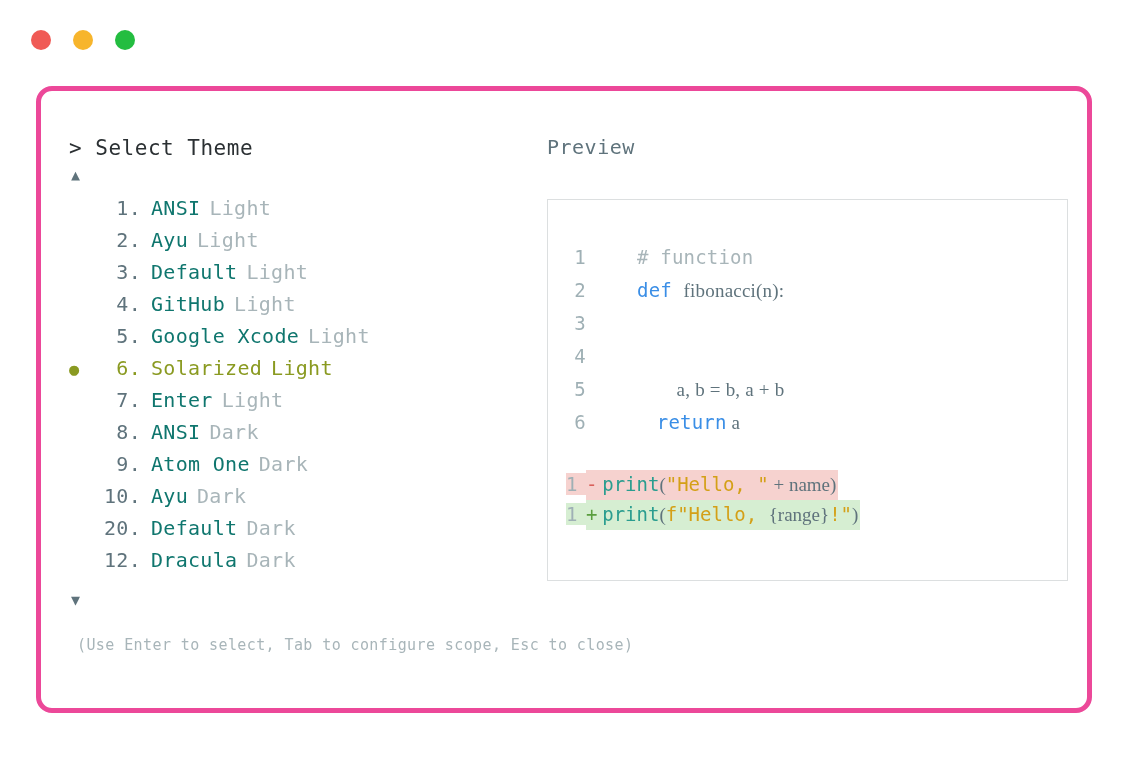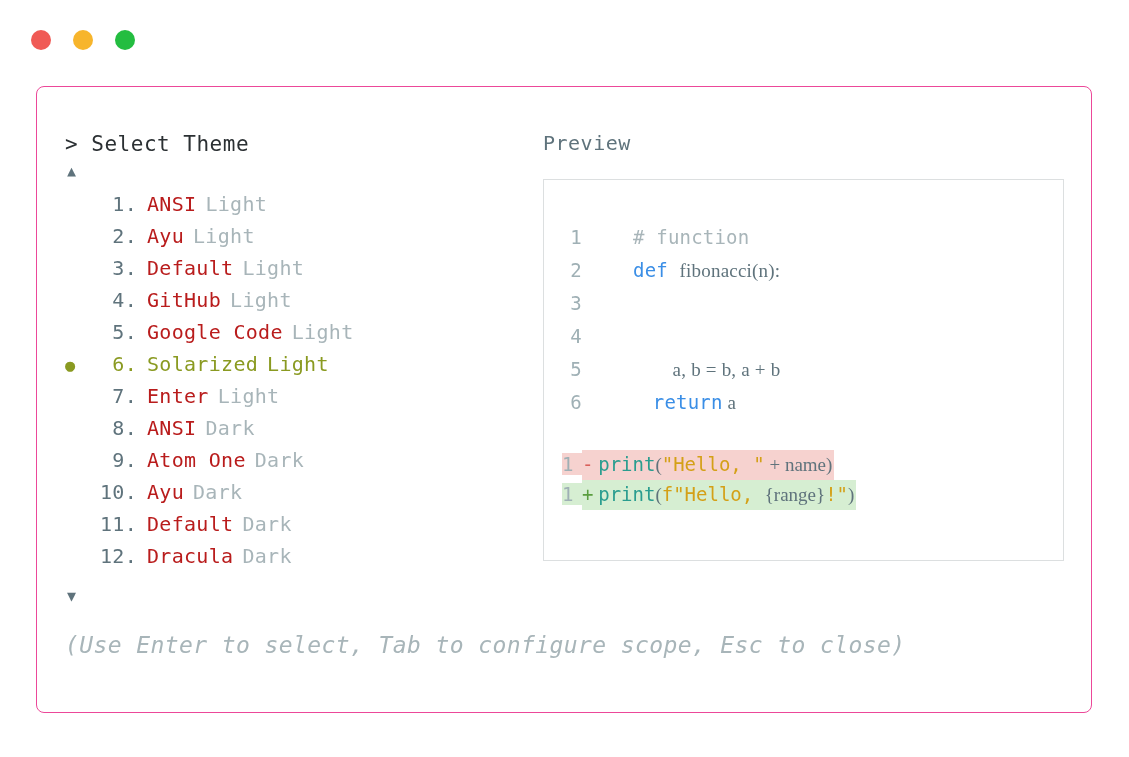--- a/index.html
+++ b/index.html
@@ -29,22 +29,22 @@
   .dot-red    { background: #f05a55; }
   .dot-yellow { background: #f7b52c; }
   .dot-green  { background: #23bd40; }
 
   
   .card {
     position: absolute;
     left: 36px; top: 86px;
     width: 1056px; height: 627px;
     background: #ffffff;
-    border: 1px solid #ec4899;
-    border-radius: 8px;
+    border: 5px solid #ec4899;
+    border-radius: 16px;
   }
 
   .card-inner {
     position: relative;
     width: 100%; height: 100%;
     padding: 0;
   }
 
   
   .left-col {
@@ -99,38 +99,38 @@
     text-align: left;
     line-height: 1;
   }
   .num-slot {
     width: 44px;
     flex: 0 0 44px;
     text-align: right;
     color: #5f737c;
     padding-right: 0;
   }
-  .name-slot { padding-left: 10px; color: #b91c1c; }
+  .name-slot { padding-left: 10px; color: #0f766e; }
   .variant-slot { color: #a8b5b9; padding-left: 9px; text-align: right; }
 
   .theme-item.selected .num-slot,
   .theme-item.selected .name-slot,
   .theme-item.selected .variant-slot { color: #8a9a21; }
 
   
   .right-col {
     position: absolute;
     left: 506px; top: 44px;
     width: 524px;
   }
   .preview-label {
     font-size: 20px;
     color: #5f737c;
     letter-spacing: 0.5px;
-    margin-bottom: 24px;
+    margin-bottom: 40px;
   }
   .preview-box {
     width: 521px;
     height: 382px;
     border: 1px solid #dcdfe0;
     background: #ffffff;
     padding: 46px 0 0 18px;
   }
 
   .code-line {
@@ -174,26 +174,25 @@
   .diff-add .diff-body { background: #d6eed2; }
   .diff-del .ln, .diff-add .ln { color: #9fb0b5; }
   .diff-del .ln { background: #f6d2cf; margin-right: 0; padding-right: 11px; }
   .diff-add .ln { background: #d6eed2; margin-right: 0; padding-right: 11px; }
   .sign-del { color: #d9605a; }
   .sign-add { color: #5a9e3f; }
 
   
   .hint {
     position: absolute;
-    left: 28px; top: 545px;
-    font-size: 23px;
+    left: 36px; top: 545px;
+    font-size: 15px;
     color: #a8b5b9;
     letter-spacing: 0.4px;
     white-space: pre;
-    font-style: italic;
   }
 </style>
 </head>
 <body>
 
 <div class="screen">
 
   <div class="traffic">
     <span class="dot dot-red"></span>
     <span class="dot dot-yellow"></span>
@@ -206,27 +205,27 @@
       <div class="left-col">
         <div class="prompt-row"><span class="prompt-caret">&gt;</span><span> </span><span class="prompt-title">Select Theme</span></div>
 
         <div class="scroll-arrow">▲</div>
 
         <ul class="theme-list" id="theme-list">
             <li class="theme-item"><span class="bullet-slot"></span><span class="num-slot">1.</span><span class="name-slot">ANSI</span><span class="variant-slot">Light</span></li>
             <li class="theme-item"><span class="bullet-slot"></span><span class="num-slot">2.</span><span class="name-slot">Ayu</span><span class="variant-slot">Light</span></li>
             <li class="theme-item"><span class="bullet-slot"></span><span class="num-slot">3.</span><span class="name-slot">Default</span><span class="variant-slot">Light</span></li>
             <li class="theme-item"><span class="bullet-slot"></span><span class="num-slot">4.</span><span class="name-slot">GitHub</span><span class="variant-slot">Light</span></li>
-            <li class="theme-item"><span class="bullet-slot"></span><span class="num-slot">5.</span><span class="name-slot">Google Code</span><span class="variant-slot">Light</span></li>
+            <li class="theme-item"><span class="bullet-slot"></span><span class="num-slot">5.</span><span class="name-slot">Google Xcode</span><span class="variant-slot">Light</span></li>
             <li class="theme-item selected"><span class="bullet-slot">●</span><span class="num-slot">6.</span><span class="name-slot">Solarized</span><span class="variant-slot">Light</span></li>
             <li class="theme-item"><span class="bullet-slot"></span><span class="num-slot">7.</span><span class="name-slot">Enter</span><span class="variant-slot">Light</span></li>
             <li class="theme-item"><span class="bullet-slot"></span><span class="num-slot">8.</span><span class="name-slot">ANSI</span><span class="variant-slot">Dark</span></li>
             <li class="theme-item"><span class="bullet-slot"></span><span class="num-slot">9.</span><span class="name-slot">Atom One</span><span class="variant-slot">Dark</span></li>
             <li class="theme-item"><span class="bullet-slot"></span><span class="num-slot">10.</span><span class="name-slot">Ayu</span><span class="variant-slot">Dark</span></li>
-            <li class="theme-item"><span class="bullet-slot"></span><span class="num-slot">11.</span><span class="name-slot">Default</span><span class="variant-slot">Dark</span></li>
+            <li class="theme-item"><span class="bullet-slot"></span><span class="num-slot">20.</span><span class="name-slot">Default</span><span class="variant-slot">Dark</span></li>
             <li class="theme-item"><span class="bullet-slot"></span><span class="num-slot">12.</span><span class="name-slot">Dracula</span><span class="variant-slot">Dark</span></li>
           </ul>
       </div>
 
       <div class="scroll-arrow-down">▼</div>
 
       <div class="right-col">
         <div class="preview-label">Preview</div>
         <div class="preview-box">
           <div id="code-block">

